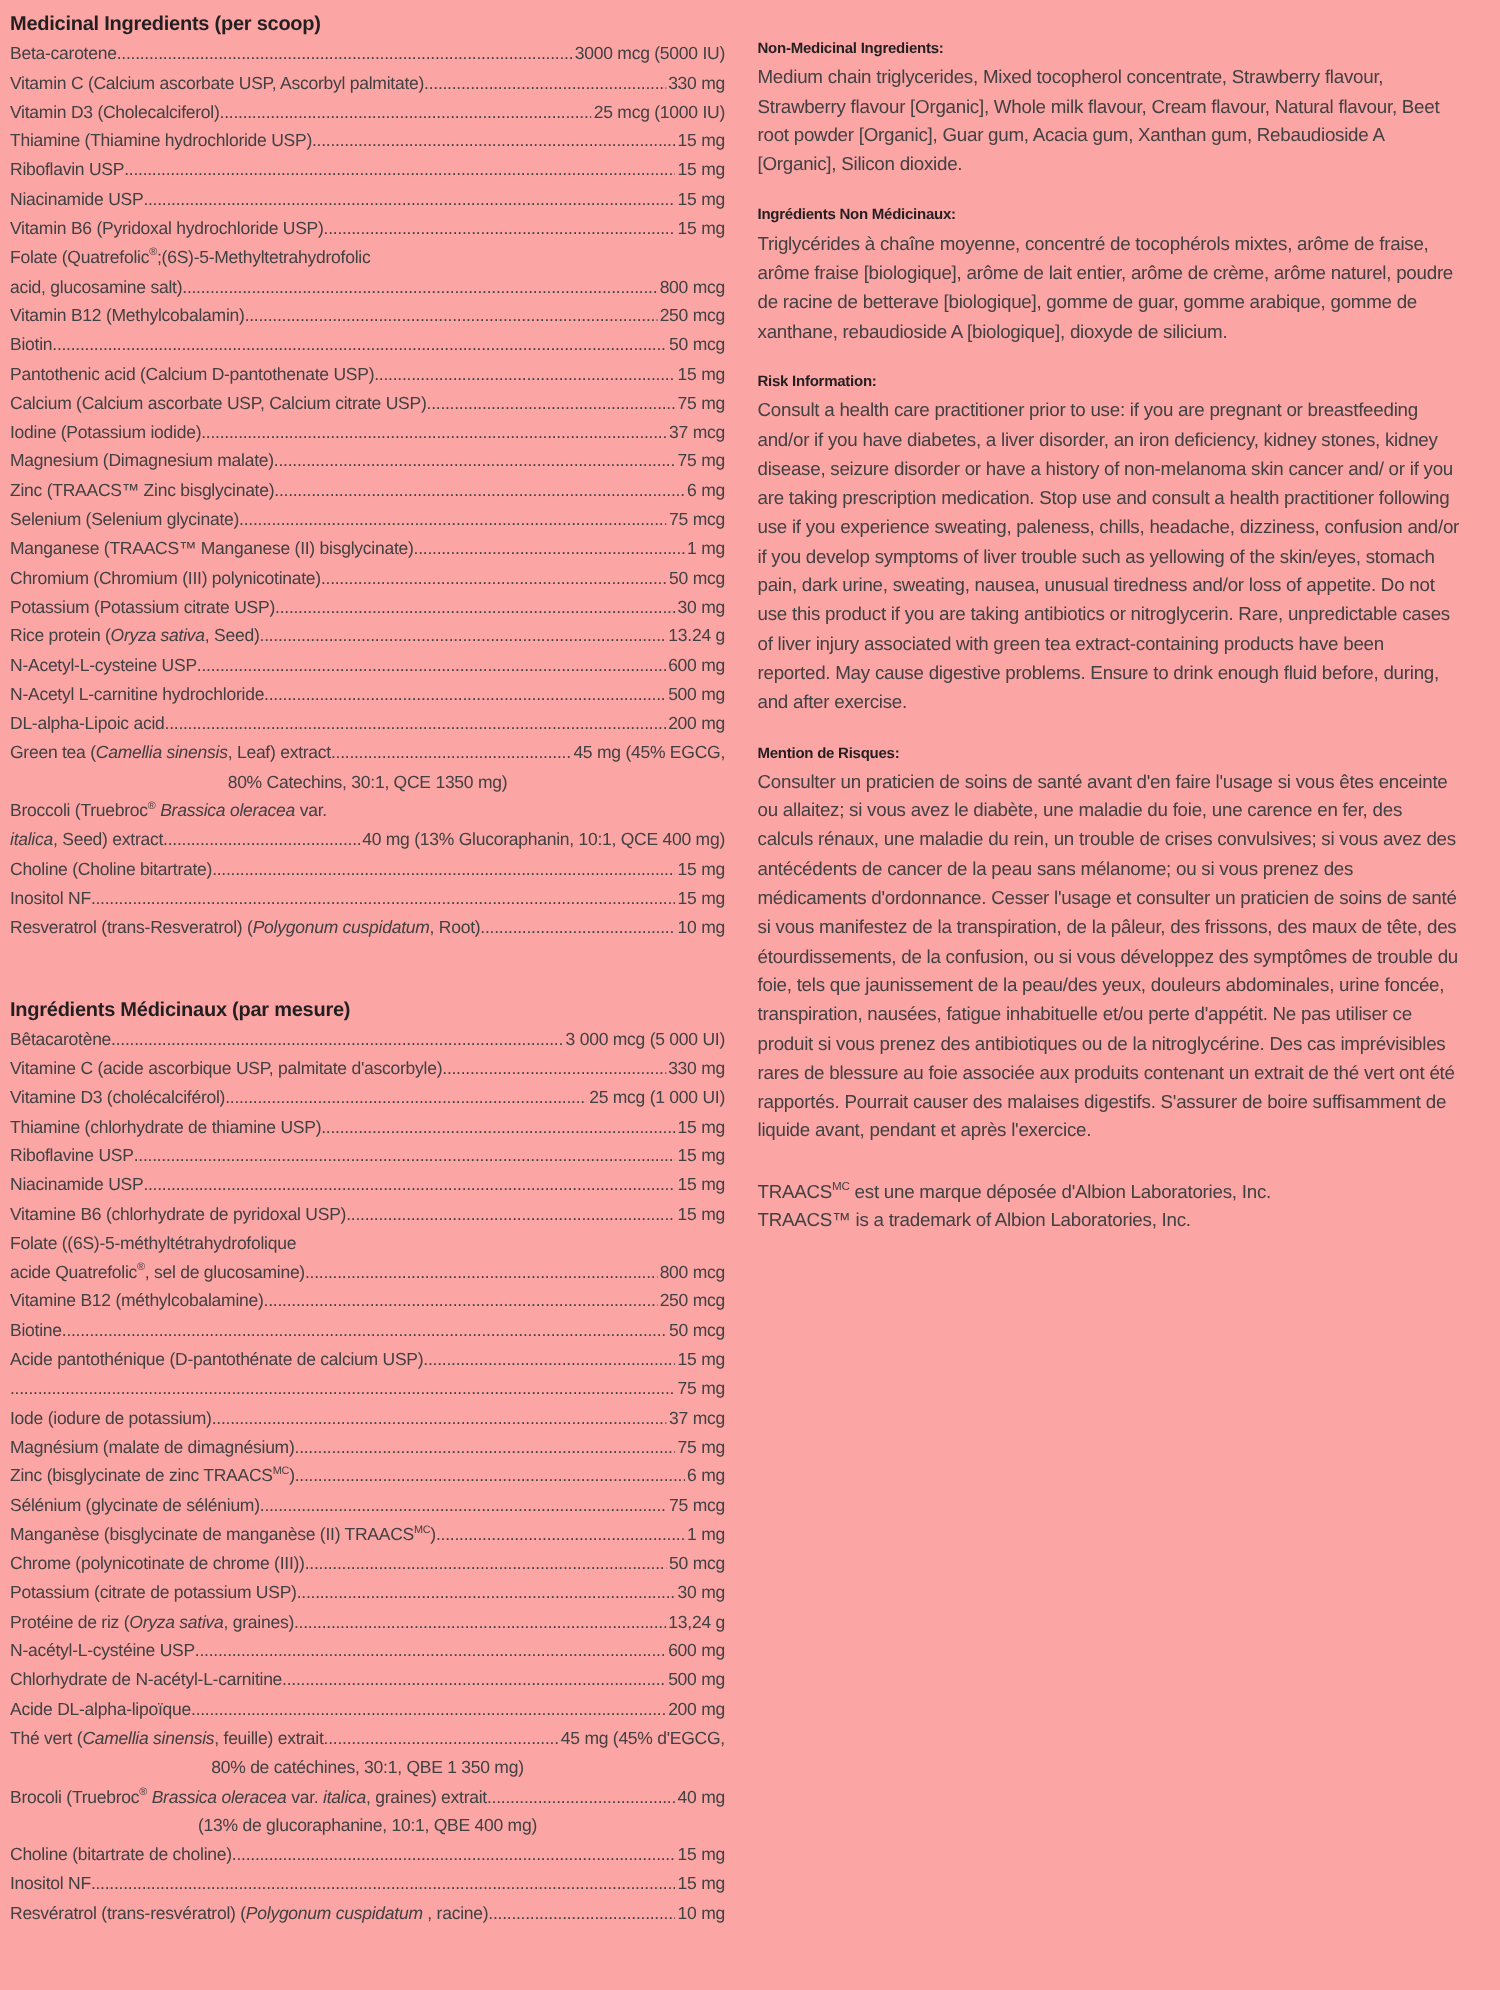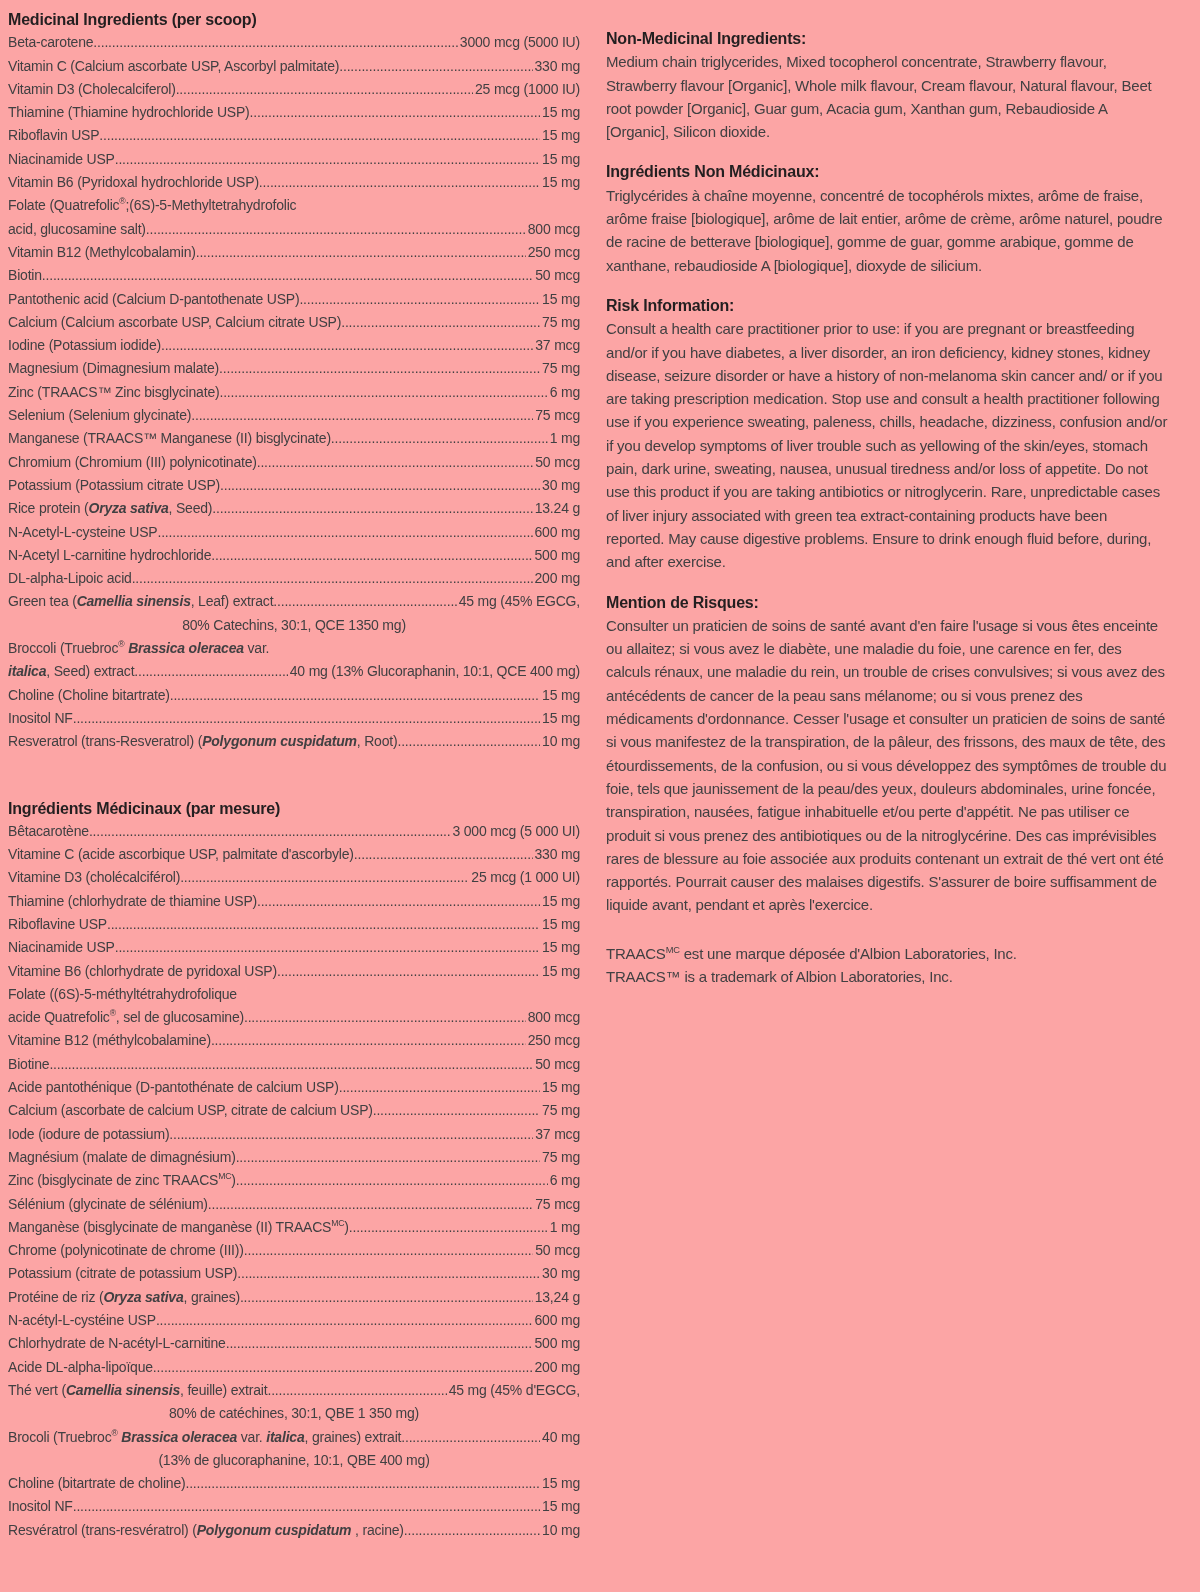--- a/index.html
+++ b/index.html
@@ -38,38 +38,38 @@
   }
   .row .dots::after {
     content: "............................................................................................................................................................................";
   }
   .row .value { white-space: nowrap; padding-left: 2px; }
 
   .section-fr { margin-top: 43px; }
 
   .rc-section .rc-heading {
     margin: 17px 0 0 0;
-    font-size: 16px;
+    font-size: 12px;
     font-weight: bold;
     color: #231f20;
     line-height: 23.3px;
     letter-spacing: -0.2px;
   }
   .rc-section:first-child .rc-heading { margin-top: 0; }
   .rc-body {
     margin: 0;
     font-size: 15px;
     line-height: 23.3px;
     letter-spacing: -0.2px;
   }
   .trademark-block { margin-top: 25px; }
   .trademark-line { font-size: 15px; line-height: 23.3px; letter-spacing: -0.2px; }
 
   sup { font-size: 62%; vertical-align: super; line-height: 0; }
-  i { font-style: italic; font-weight: bold; }
+  i { font-style: italic; }
 </style>
 </head>
 <body>
 
 <div class="page">
 
   <div class="col col-left">
     <section class="section section-en">
       <h2 class="list-heading">Medicinal Ingredients (per scoop)</h2>
       <div class="rows">
@@ -273,21 +273,20 @@
             <span class="left">Biotine</span>
             <span class="dots"></span>
             <span class="value">50 mcg</span>
           </div>
           <div class="row leader">
             <span class="left">Acide pantothénique (D-pantothénate de calcium USP)</span>
             <span class="dots"></span>
             <span class="value">15 mg</span>
           </div>
           <div class="row leader">
-            <span class="left">Calcium (ascorbate de calcium USP, citrate de calcium USP)</span>
             <span class="dots"></span>
             <span class="value">75 mg</span>
           </div>
           <div class="row leader">
             <span class="left">Iode (iodure de potassium)</span>
             <span class="dots"></span>
             <span class="value">37 mcg</span>
           </div>
           <div class="row leader">
             <span class="left">Magnésium (malate de dimagnésium)</span>

